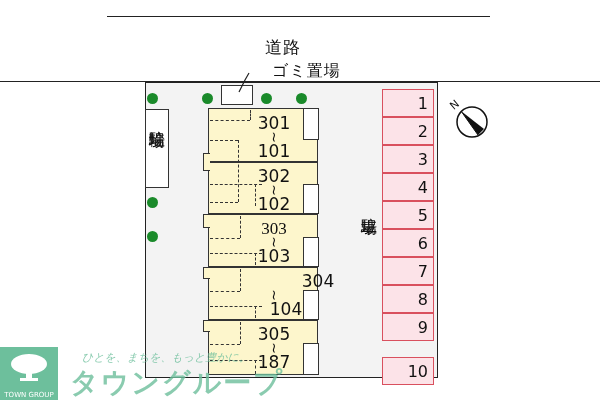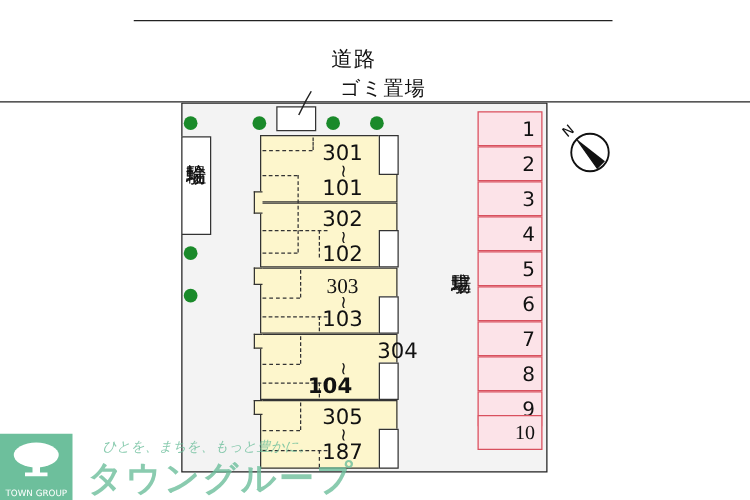--- a/index.html
+++ b/index.html
@@ -99,40 +99,40 @@
   <div class="unit-label" style="left:254px; top:168px;">302</div>
   <div class="tilde" style="left:254px; top:182px;">~</div>
   <div class="unit-label" style="left:254px; top:196px;">102</div>
 
   <div class="unit-label" style="left:254px; top:220px;font-family:Liberation Serif, serif;">303</div>
   <div class="tilde" style="left:254px; top:234px;">~</div>
   <div class="unit-label" style="left:254px; top:248px;">103</div>
 
   <div class="unit-label" style="left:254px; top:273px;margin-left:44px;">304</div>
   <div class="tilde" style="left:254px; top:287px;">~</div>
-  <div class="unit-label" style="left:244px; top:301px;font-weight:bold;">104</div>
+  <div class="unit-label" style="left:266px; top:301px;">104</div>
 
   <div class="unit-label" style="left:254px; top:326px;">305</div>
   <div class="tilde" style="left:254px; top:340px;">~</div>
   <div class="unit-label" style="left:254px; top:354px;">187</div>
 </div>
 
 <div class="abs vtext" style="left:360px; top:205px;">駐車場</div>
 
 <div>
   <div class="park" style="top:89px;">1</div>
   <div class="park" style="top:117px;">2</div>
   <div class="park" style="top:145px;">3</div>
   <div class="park" style="top:173px;">4</div>
   <div class="park" style="top:201px;">5</div>
   <div class="park" style="top:229px;">6</div>
   <div class="park" style="top:257px;">7</div>
   <div class="park" style="top:285px;">8</div>
   <div class="park" style="top:313px;">9</div>
-  <div class="park" style="top:332px;font-family:Liberation Serif, serif;">10</div>
+  <div class="park" style="top:357px;">10</div>
 </div>
 
 <svg class="abs" style="left:448px; top:95px;" width="42" height="45" viewBox="0 0 42 45">
   <circle cx="24" cy="27" r="15" fill="#fff" stroke="#111" stroke-width="1.5"></circle>
   <path d="M13 16 L36 34 L30 40 Z" fill="#111"></path>
   <path d="M13 16 L30 40" stroke="#111" stroke-width="1"></path>
   <text x="2" y="13" font-size="11" font-family="DejaVu Sans, sans-serif" transform="rotate(-40 7 9)" fill="#111">N</text>
 </svg>
 
 <div class="logo-box">

